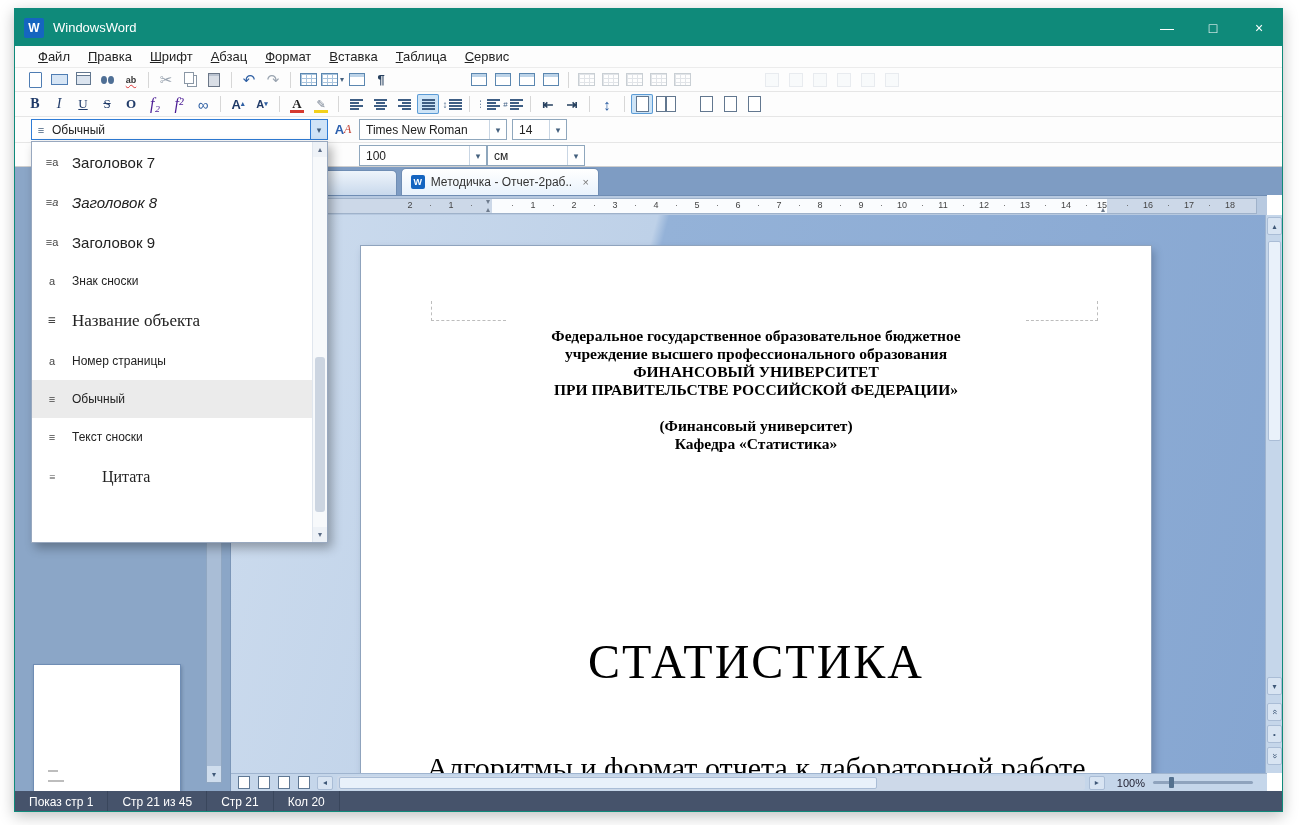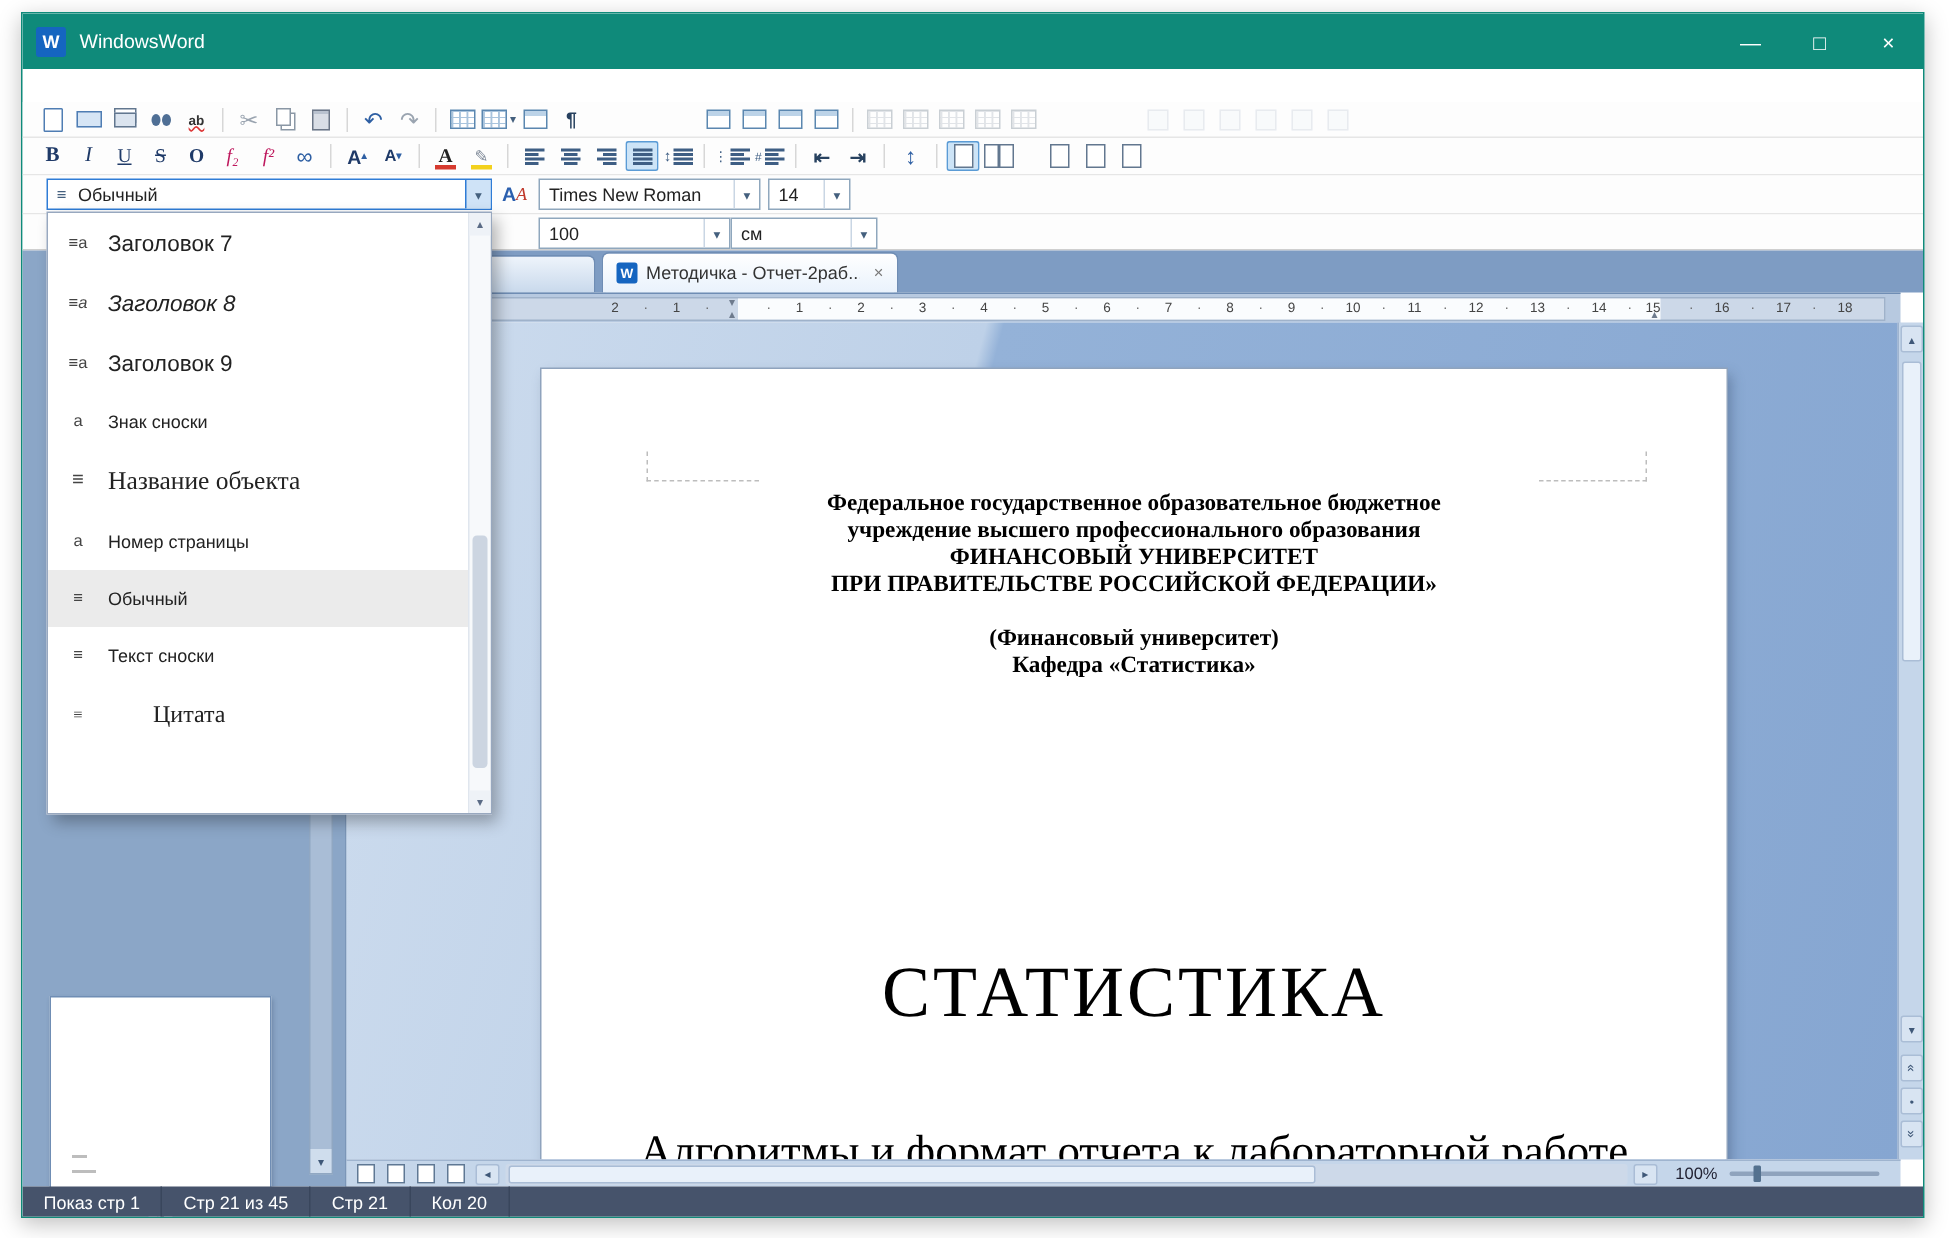--- a/index.html
+++ b/index.html
@@ -61,21 +61,21 @@
   .sh-empty::before{content:"";width:12px;height:12px;border:1px solid #d4dbe3;background:#f5f8fb;}
   .sh-page::before{content:"";width:11px;height:14px;border:1px solid #62778f;background:#fff;}
   .sh-page.two::before{width:8px;box-shadow:10px 0 0 -1px #fff,10px 0 0 0 #62778f;margin-right:10px;}
   .arr::after{content:"▾";font-size:8px;color:#44607e;margin-left:2px;}
 
   .fb{font-family:"Liberation Serif",serif;font-weight:bold;font-size:14px;color:#1f3a68;}
   .fi{font-family:"Liberation Serif",serif;font-style:italic;font-size:14px;color:#1f3a68;}
   .fu{font-family:"Liberation Serif",serif;font-size:13px;text-decoration:underline;color:#1f3a68;}
   .fs{font-family:"Liberation Serif",serif;font-size:13px;text-decoration:line-through;color:#1f3a68;}
   .fo{font-family:"Liberation Serif",serif;font-weight:bold;font-size:13px;color:#1f3a68;}
-  .fx{font-family:"Liberation Serif",serif;font-style:italic;font-size:13px;color:#be185d;}
+  .fx{font-family:"Liberation Serif",serif;font-style:italic;font-size:16px;color:#4c1d95;}
   .fup{font-weight:bold;font-size:13px;color:#1f3a68;}
   .fup::after{content:"▴";font-size:7px;color:#2e5fa3;vertical-align:6px;}
   .fdn{font-weight:bold;font-size:11px;color:#1f3a68;}
   .fdn::after{content:"▾";font-size:7px;color:#2e5fa3;vertical-align:-4px;}
   .fcolor{font-family:"Liberation Serif",serif;font-weight:bold;font-size:13px;color:#222;}
   .fcolor::after{content:"";position:absolute;left:4px;right:4px;bottom:1px;height:3px;background:#d63a2f;}
   .fhigh{color:#7a8594;font-size:11px;}
   .fhigh::after{content:"";position:absolute;left:4px;right:4px;bottom:1px;height:3px;background:#f3d11d;}
   .bars::before{content:"";width:13px;height:11px;background-repeat:no-repeat;
     background-image:linear-gradient(#3e5e84 0 0),linear-gradient(#3e5e84 0 0),linear-gradient(#3e5e84 0 0),linear-gradient(#3e5e84 0 0);
@@ -209,20 +209,30 @@
   <div class="titlebar">
     <div class="logo">W</div>
     <div class="apptitle">WindowsWord</div>
     <div class="wbtns">
       <div class="wbtn">—</div>
       <div class="wbtn">□</div>
       <div class="wbtn">×</div>
     </div>
   </div>
 
+  <div class="menubar">
+    <span class="menu-item">Файл</span>
+    <span class="menu-item">Правка</span>
+    <span class="menu-item">Шрифт</span>
+    <span class="menu-item">Абзац</span>
+    <span class="menu-item">Формат</span>
+    <span class="menu-item">Вставка</span>
+    <span class="menu-item">Таблица</span>
+    <span class="menu-item">Сервис</span>
+  </div>
 
   <div class="tbar" id="tbar1">
       <span class="tbi sh-doc"></span>
       <span class="tbi sh-folder"></span>
       <span class="tbi sh-printer"></span>
       <span class="tbi sh-binoc"></span>
       <span class="tbi spell">ab</span>
       <span class="tsep"></span>
       <span class="tbi c-gray">✂</span>
       <span class="tbi sh-copy"></span>

